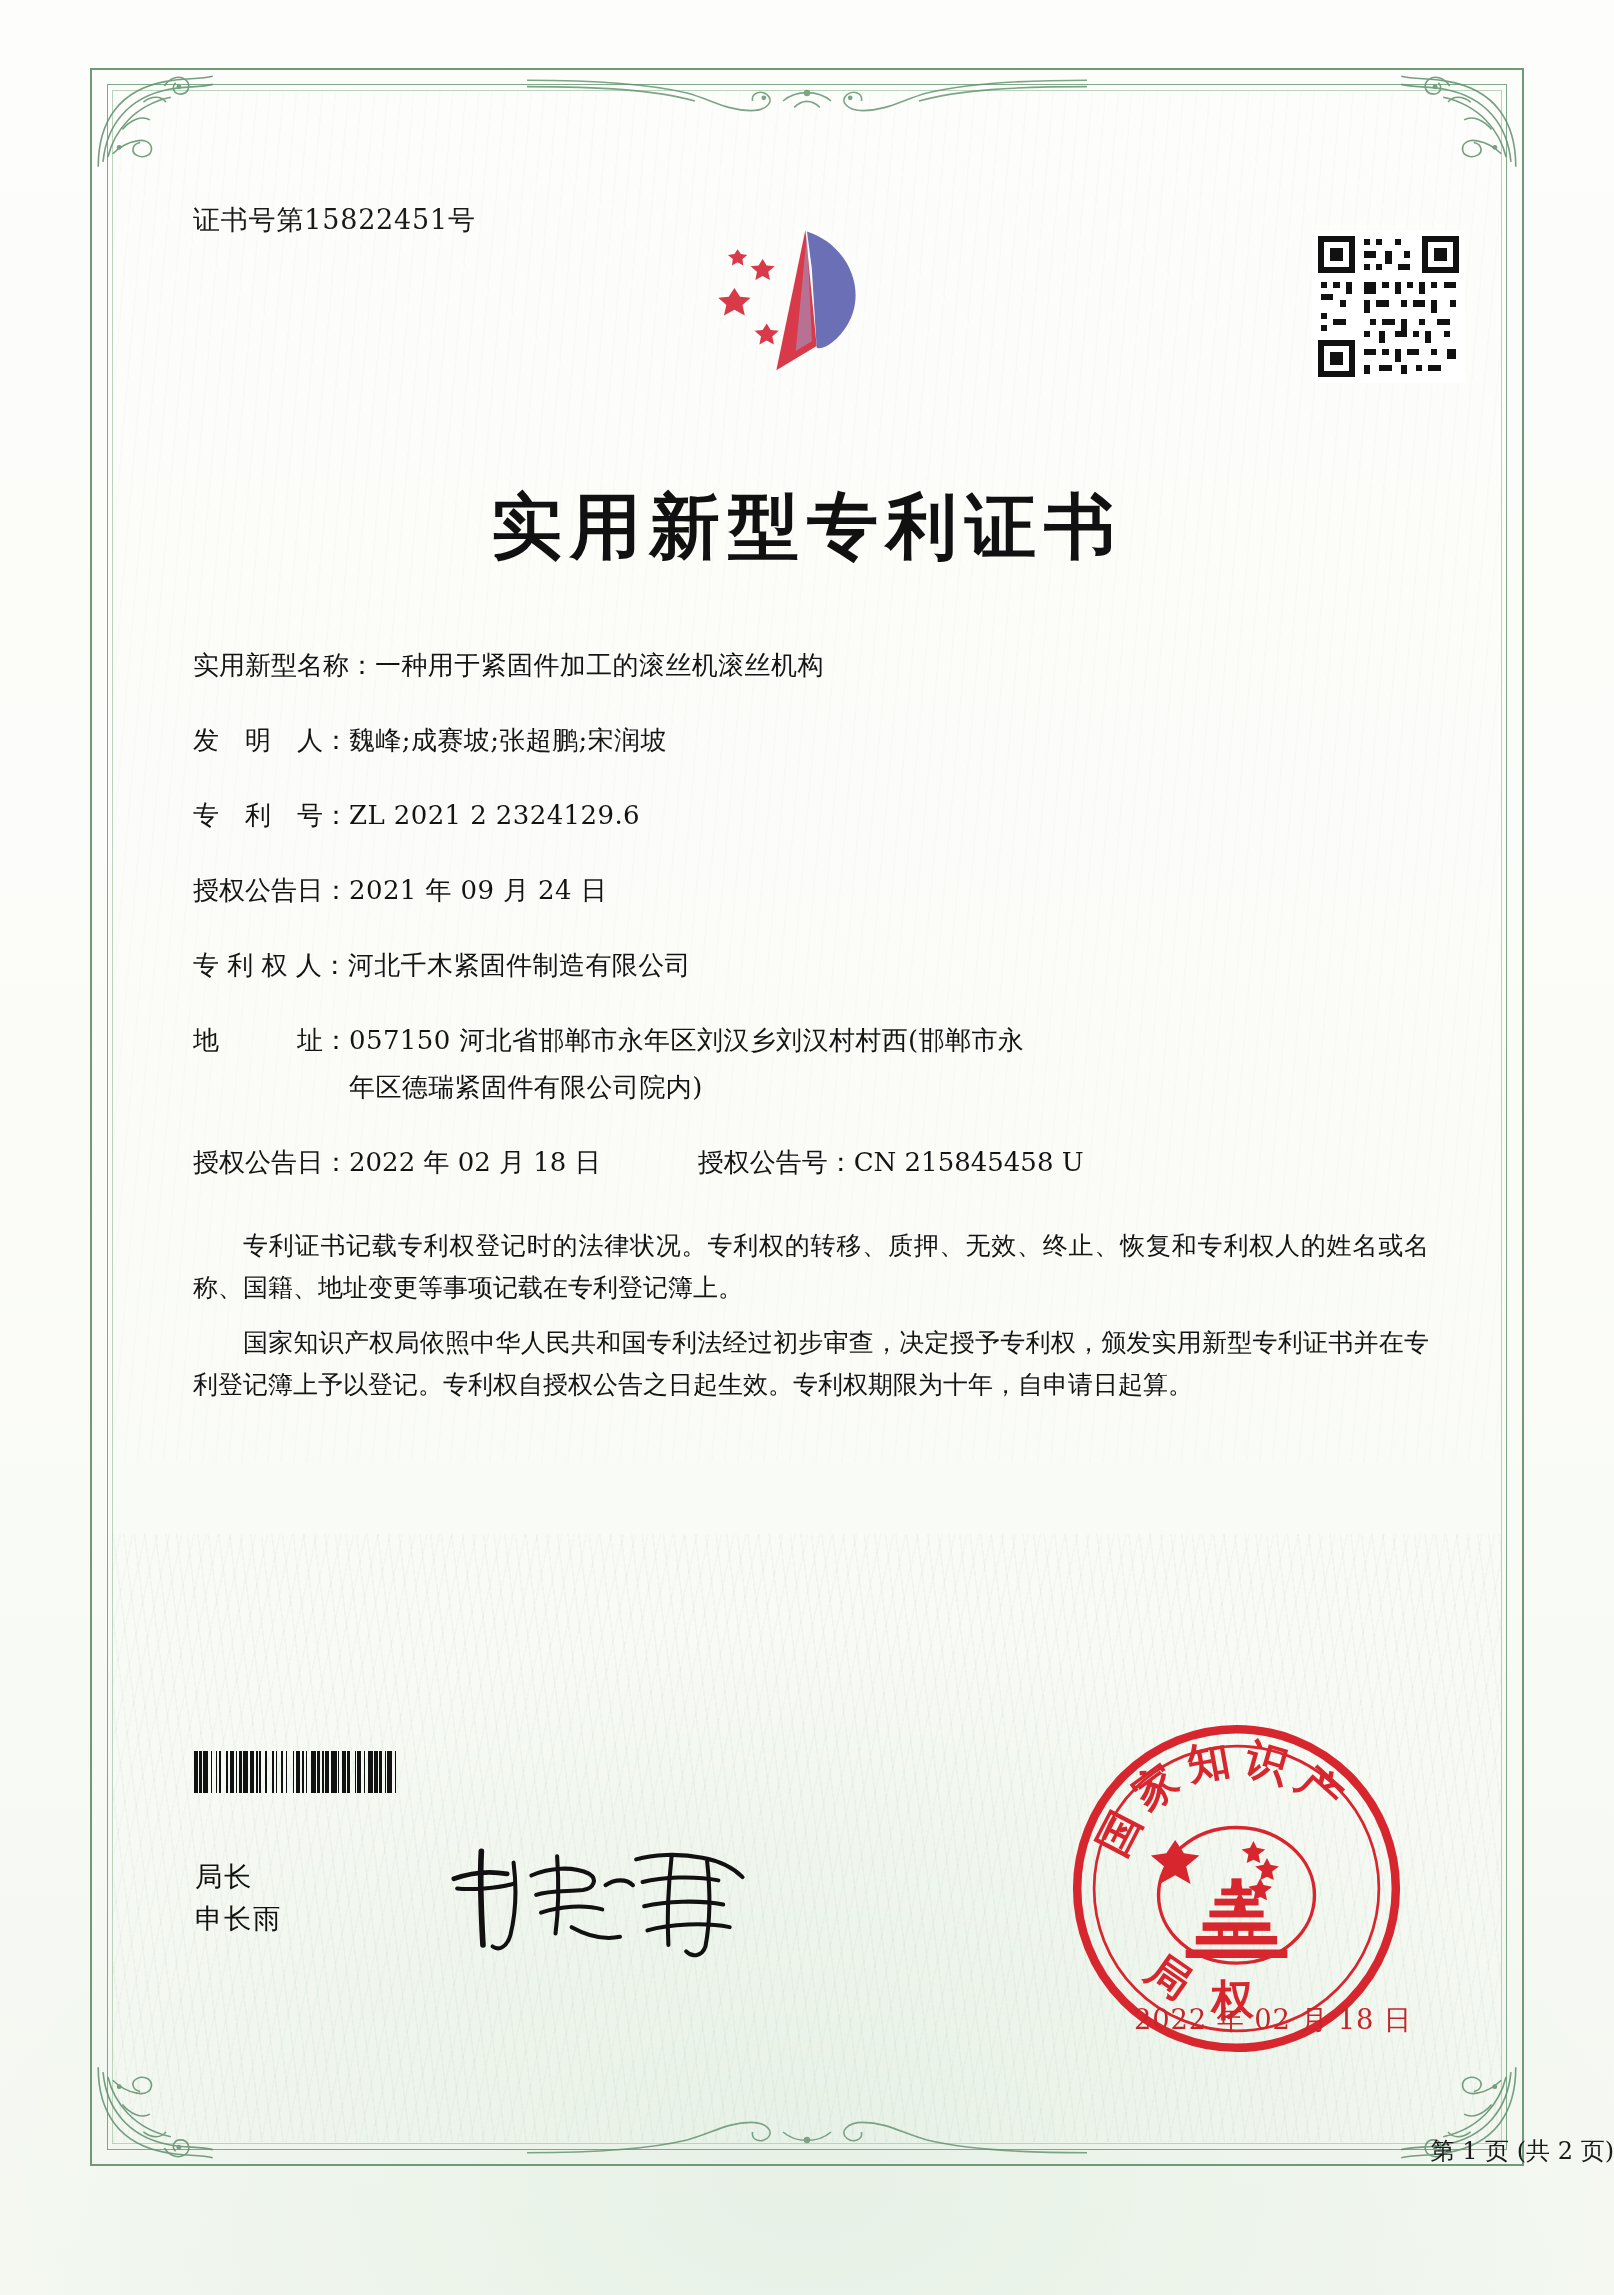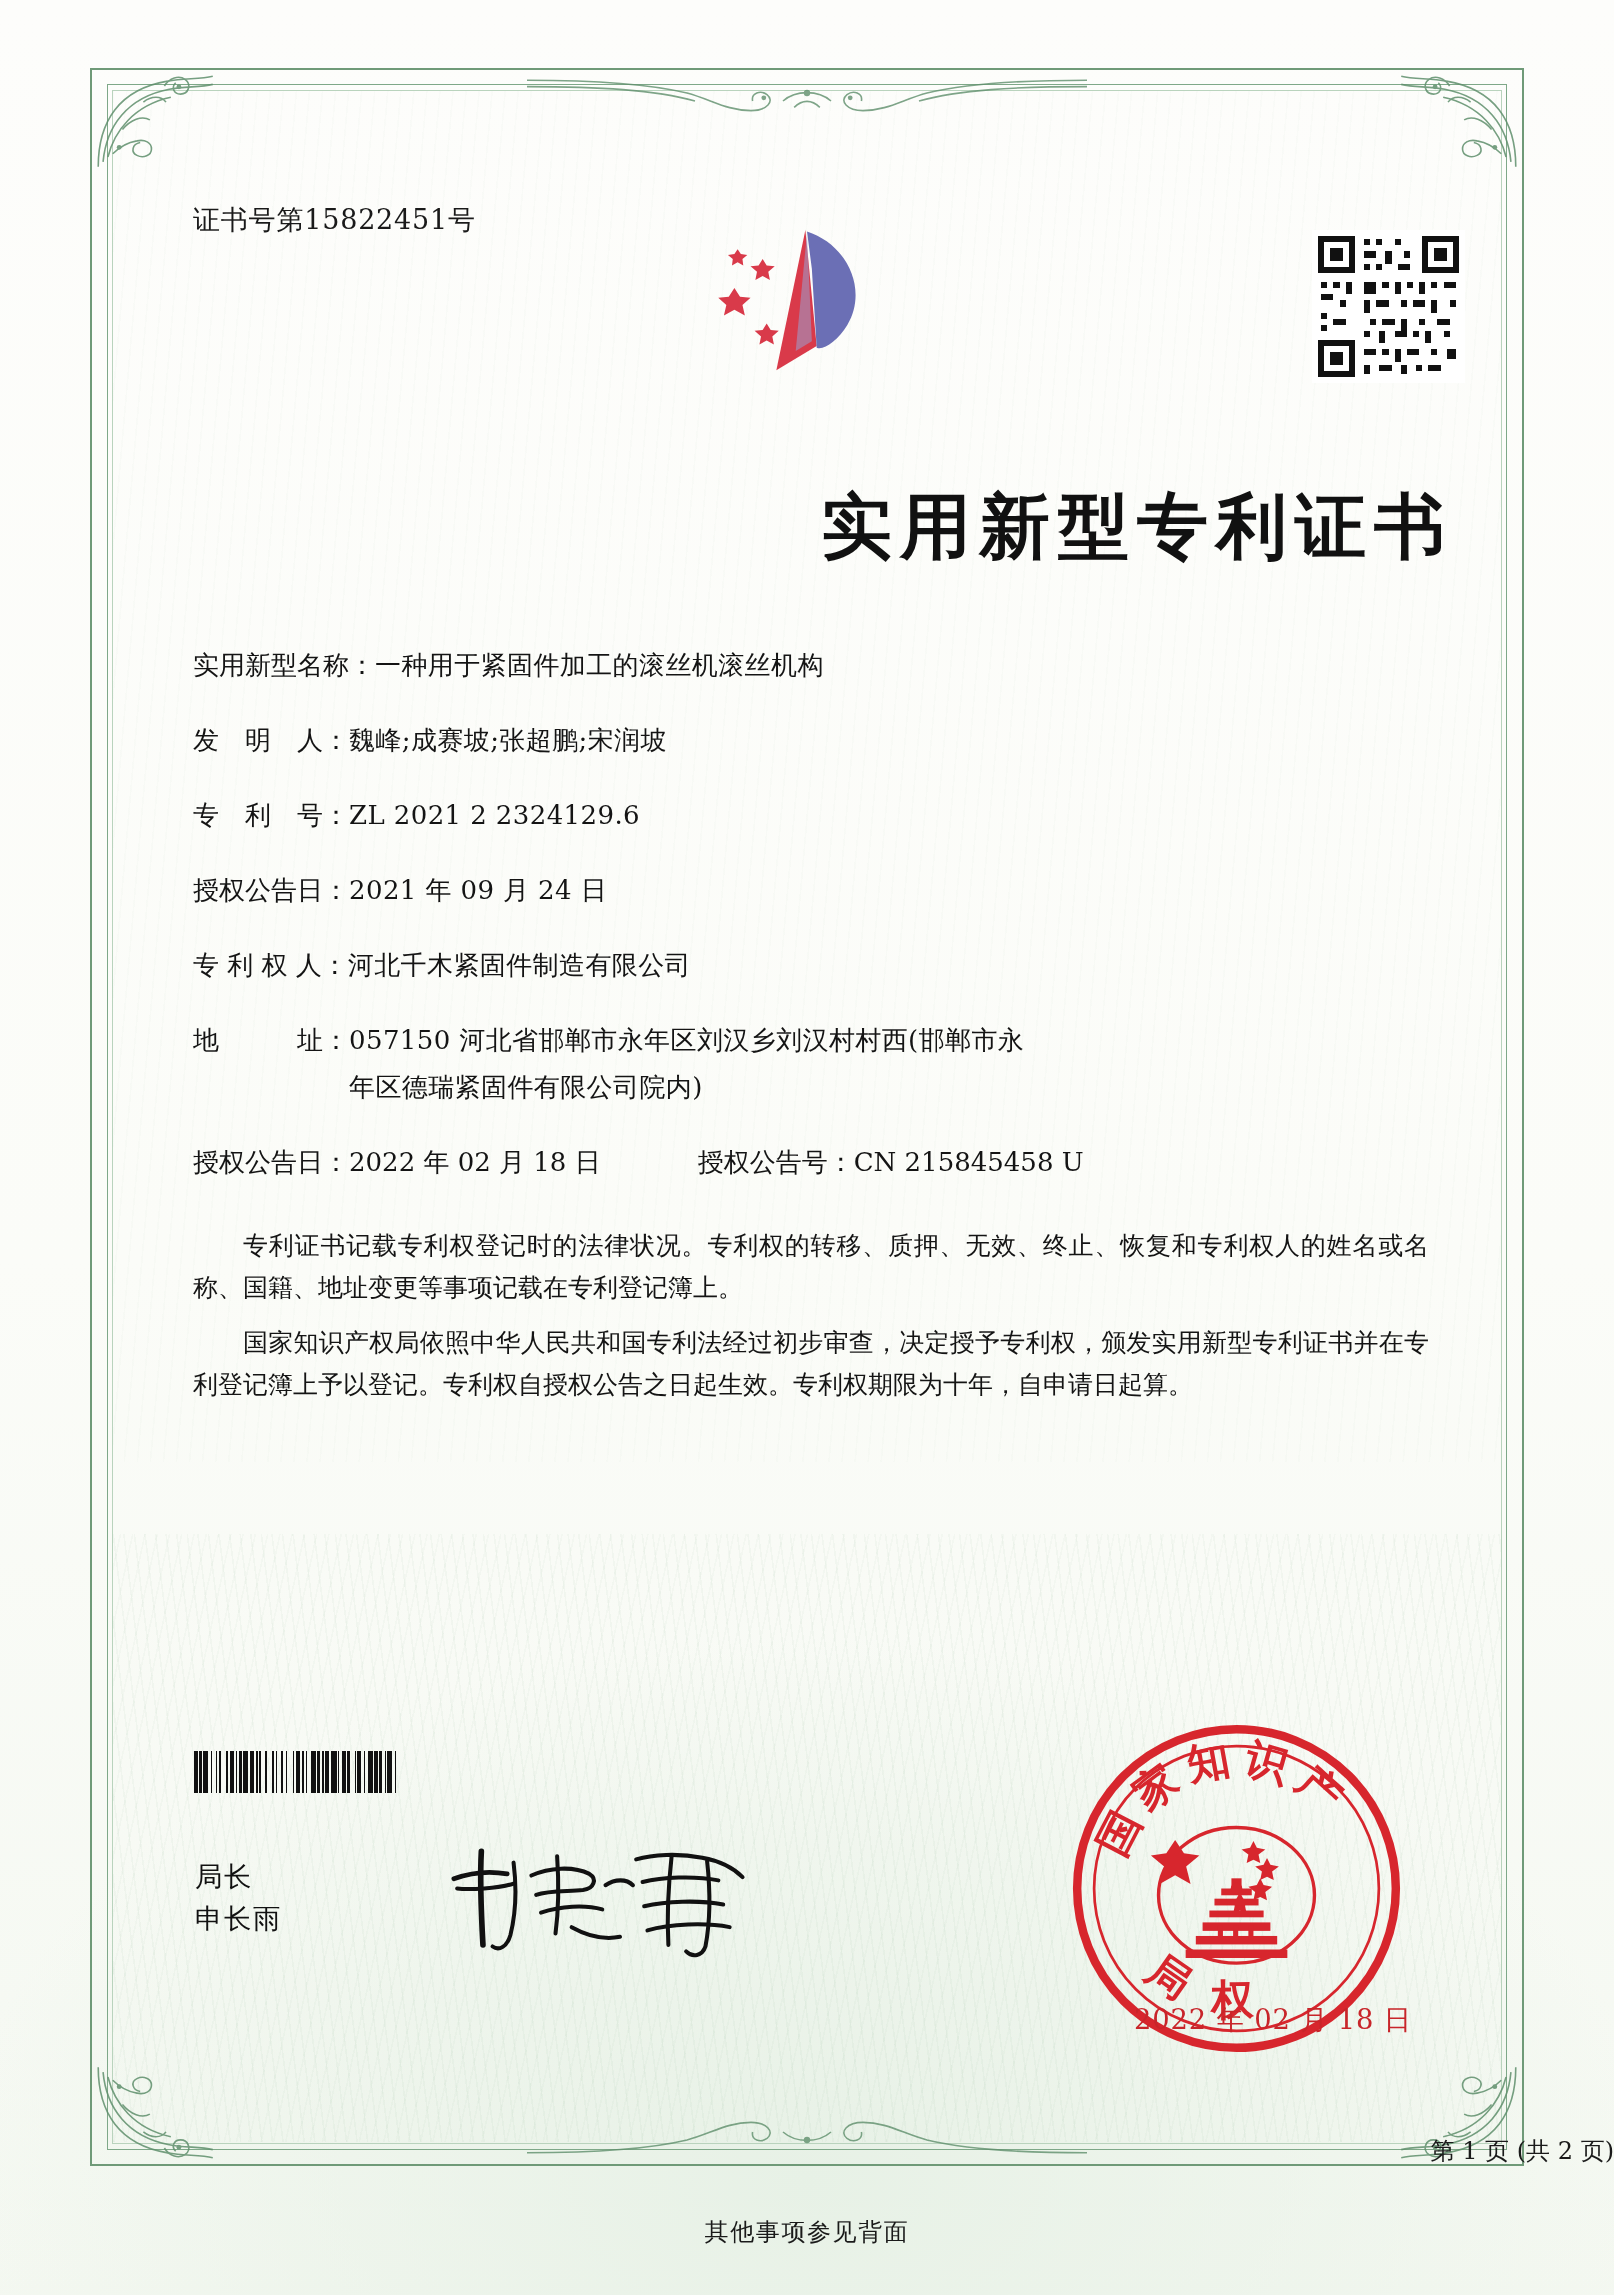--- a/index.html
+++ b/index.html
@@ -88,21 +88,21 @@
   .logo svg { width: 100%; height: 100%; display: block; }
 
   .qr {
     position: absolute;
     right: 149px; top: 230px;
     width: 153px; height: 153px;
   }
   .qr svg { width: 100%; height: 100%; display: block; }
 
   .title {
-    text-align: right;
+    text-align: center;
     font-size: 71px;
     font-weight: bold;
     letter-spacing: 8px;
     color: #111;
     margin-top: 242px;
     font-family: Liberation Serif, serif;
   }
 
   .fields {
     margin-top: 73px;
@@ -590,16 +590,15 @@
           <rect x="7" y="2" width="3" height="8"></rect>
         </g>
       </g>
       <circle cx="100" cy="100" r="3.4" fill="#d7262d"></circle>
     </svg>
   </div>
 
   <div class="seal-date">2022 年 02 月 18 日</div>
 
   <div class="page-num">第 1 页 (共 2 页)</div>
-  <div class="footer-note">其他事项参见背面</div>
 
 </div>
 
 
 </body></html>

